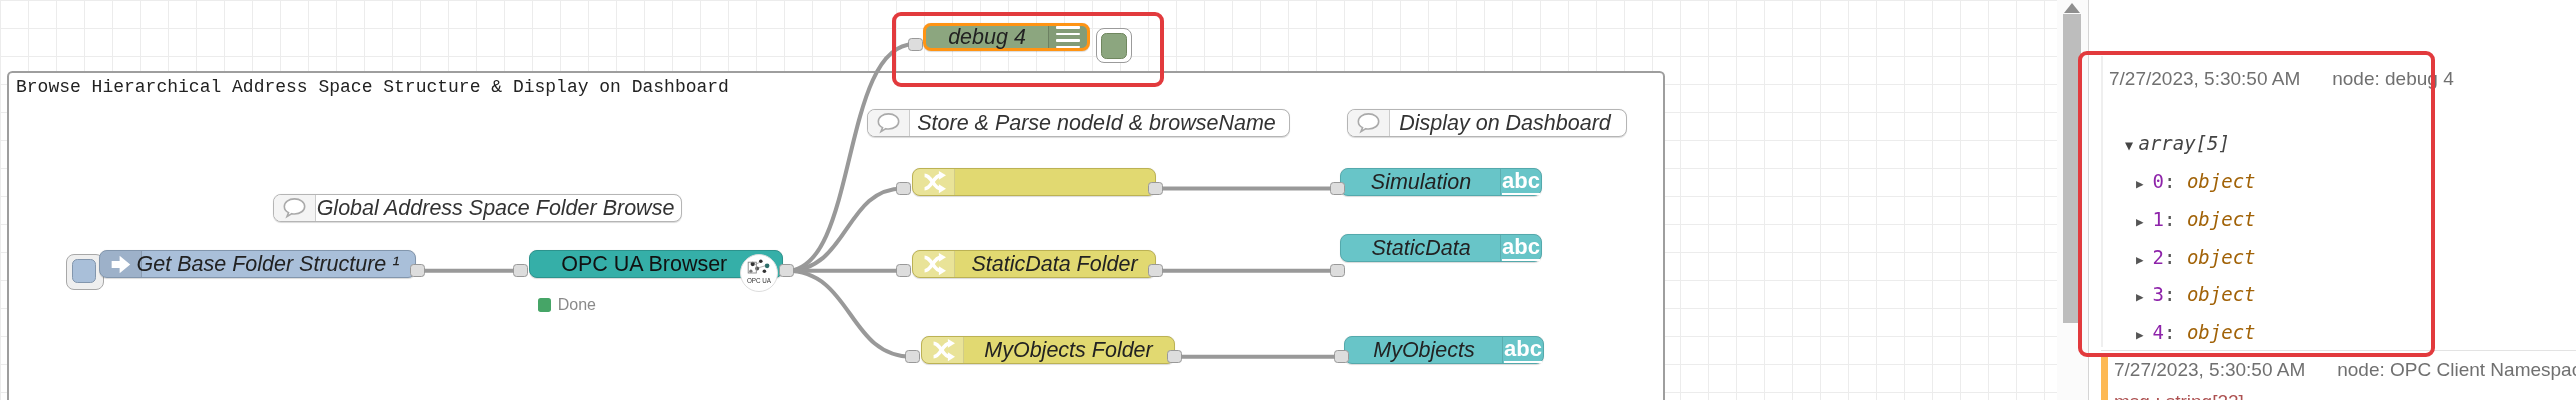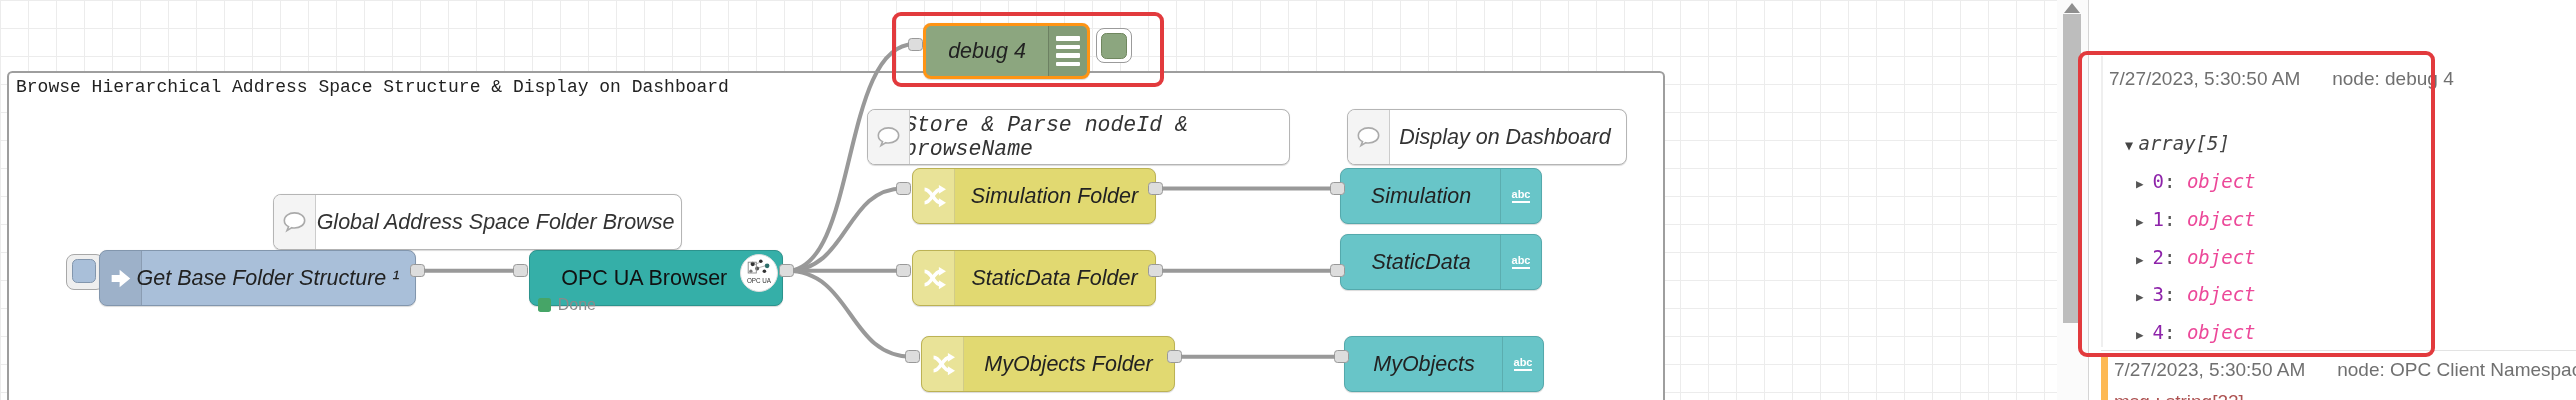--- a/index.html
+++ b/index.html
@@ -8,21 +8,21 @@
   
   .canvas{position:absolute;left:0;top:0;width:2057px;height:401px;
     background-image:linear-gradient(to right,#ececec 0.9px,transparent 0.9px),
                      linear-gradient(to bottom,#ececec 0.9px,transparent 0.9px);
     background-size:28px 28px;}
   .group-box{position:absolute;left:7.2px;top:71px;width:1658px;height:376px;
     background:#fff;border:2.2px solid #9e9e9e;border-radius:5.4px;box-sizing:border-box;}
   .group-title{position:absolute;left:16px;top:77px;font-size:18px;color:#222;font-family:Liberation Mono, monospace;}
   .wires{position:absolute;left:0;top:0;z-index:2;}
   
-  .node{position:absolute;height:56px;border-radius:8px;box-sizing:border-box;
+  .node{position:absolute;height:28px;border-radius:8px;box-sizing:border-box;
     display:flex;align-items:center;justify-content:center;z-index:3;
     font-size:21.5px;font-style:italic;color:#222;box-shadow:0 0.9px 0.9px rgba(0,0,0,.15);}
   .comment{background:#fff;border:1.3px solid #b5b5b5;color:#333;}
   .comment .icon-sec{position:absolute;left:0;top:0;bottom:0;width:41px;background:#f4f4f4;
     border-right:0.9px solid #ccc;border-radius:7.2px 0 0 7.2px;display:flex;align-items:center;justify-content:center;}
   .inject{background:#a9bfd9;border:1.3px solid #8296ad;padding-left:21px;}
   .inject .icon-strip{position:absolute;left:0;top:0;bottom:0;width:41px;background:rgba(0,0,0,.07);
     border-right:0.9px solid rgba(0,0,0,.12);border-radius:7.2px 0 0 7.2px;display:flex;align-items:center;justify-content:center;}
   .inject-btn{position:absolute;left:66px;top:254px;width:38px;height:36px;background:#efefef;
     border:1.8px solid #a8a8a8;border-radius:8px;box-sizing:border-box;z-index:2;cursor:pointer;}
@@ -39,21 +39,21 @@
   .dbg-toggle{position:absolute;left:1096px;top:28px;width:36px;height:35px;background:#fff;
     border:1.8px solid #9b9b9b;border-radius:8px;box-sizing:border-box;z-index:3;cursor:pointer;}
   .dbg-toggle .inner{position:absolute;left:3.6px;top:3.6px;width:24px;height:24px;background:#8ca67f;
     border:1.3px solid #70875f;border-radius:5.4px;}
   .switch{background:#e1d971;border:1.3px solid #bcb254;padding-left:41px;}
   .switch .icon-strip{position:absolute;left:0;top:0;bottom:0;width:41px;background:rgba(255,255,255,.28);
     border-right:0.9px solid rgba(0,0,0,.1);border-radius:7.2px 0 0 7.2px;display:flex;align-items:center;justify-content:center;}
   .uitext{background:#68c5c8;border:1.3px solid #54a9ac;padding-right:40px;}
   .uitext .abc-strip{position:absolute;right:0;top:0;bottom:0;width:40px;border-left:1.3px solid rgba(0,0,0,.12);
     display:flex;align-items:center;justify-content:center;}
-  .abc-label{font-style:normal;font-weight:bold;font-size:11px;color:#fff;border-bottom:2.7px solid #fff;line-height:1.05;}
+  .abc-label{font-style:normal;font-weight:bold;font-size:22px;color:#fff;border-bottom:2.7px solid #fff;line-height:1.05;}
   .port{position:absolute;width:15.2px;height:13.4px;background:#ddd;border:1.3px solid #999;
     border-radius:3.6px;box-sizing:border-box;z-index:4;cursor:crosshair;}
   .status{position:absolute;left:538px;top:296px;display:flex;align-items:center;gap:6.3px;z-index:3;}
   .status .dot{width:13.4px;height:13.4px;background:#46a567;border-radius:2.7px;}
   .status .txt{font-size:16px;color:#8a8a8a;}
   .annotation{position:absolute;border:4.5px solid #e23a3d;border-radius:9px;z-index:9;pointer-events:none;}
   
   .vscroll{position:absolute;left:2057px;top:0;width:30.5px;height:401px;background:#fbfbfb;}
   .vscroll .up-arrow{position:absolute;left:7.2px;top:2.7px;width:0;height:0;
     border-left:8px solid transparent;border-right:8px solid transparent;border-bottom:10px solid #8f8f8f;}
@@ -61,21 +61,21 @@
   
   .sidebar{position:absolute;left:2088px;top:0;width:488px;height:401px;background:#fff;
     border-left:0.9px solid #d5d5d5;overflow:hidden;}
   .dmsg{position:absolute;left:11.6px;right:0;white-space:nowrap;}
   .dmsg-hd{font-size:19px;color:#707070;display:flex;gap:32px;}
   .dmsg-topic{font-size:19px;color:#ad5252;}
   .mono{font-family:"DejaVu Sans Mono",monospace;}
   .tree-root{font-size:19px;color:#444;font-style:italic;}
   .tree-item{font-size:19px;color:#555;}
   .tkey{color:#8e24aa;font-style:normal;}
-  .ttype{font-style:italic;color:#ec4899;}
+  .ttype{font-style:italic;color:#a16207;}
   .tri-open::before{content:"▼";font-style:normal;font-size:13.4px;color:#444;margin-right:5.4px;}
   .tri-closed::before{content:"▶";font-style:normal;font-size:12.5px;color:#555;margin-right:9px;}
   .msg-sep{position:absolute;left:11.6px;right:0;top:350px;height:0.9px;background:#e3e3e3;}
   .orange-border{position:absolute;left:11.6px;top:353px;width:7.2px;height:54px;background:#fdb954;}
   .gray-border{position:absolute;left:11.6px;top:56px;width:2.7px;height:291px;background:#efefef;}
 </style>
 </head>
 <body>
 
 <div class="stage">
@@ -106,21 +106,21 @@
       </span>
       <span style="padding-left:36px;">Global Address Space Folder Browse</span>
     </div>
 
     <div class="node comment" style="left:867px;top:109px;width:423px;">
       <span class="icon-sec">
         <svg width="23" height="21.5" viewBox="0 0 26 24">
             <path d="M13 2 C6.4 2 1.5 5.8 1.5 10.5 C1.5 13.4 3.4 16 6.3 17.5 L4.5 22 L10 18.7 C11 18.9 12 19 13 19 C19.6 19 24.5 15.2 24.5 10.5 C24.5 5.8 19.6 2 13 2 Z" fill="#fff" stroke="#aaa" stroke-width="1.8"></path>
           </svg>
       </span>
-      <span style="padding-left:36px;font-family:Liberation Mono, monospace;">Store &amp; Parse nodeId &amp; browseName</span>
+      <span style="padding-left:36px;">Store &amp; Parse nodeId &amp; browseName</span>
     </div>
 
     <div class="node comment" style="left:1347px;top:109px;width:280px;">
       <span class="icon-sec">
         <svg width="23" height="21.5" viewBox="0 0 26 24">
             <path d="M13 2 C6.4 2 1.5 5.8 1.5 10.5 C1.5 13.4 3.4 16 6.3 17.5 L4.5 22 L10 18.7 C11 18.9 12 19 13 19 C19.6 19 24.5 15.2 24.5 10.5 C24.5 5.8 19.6 2 13 2 Z" fill="#fff" stroke="#aaa" stroke-width="1.8"></path>
           </svg>
       </span>
       <span style="padding-left:36px;">Display on Dashboard</span>
     </div>
@@ -176,21 +176,20 @@
       <span class="icon-strip">
         <svg width="25" height="27" viewBox="0 0 28 30">
             <g stroke="#fff" stroke-width="4" fill="#fff">
               <path d="M4 7 C12 7 14 22 22 22" fill="none"></path>
               <path d="M4 22 C12 22 14 7 22 7" fill="none"></path>
               <path d="M20 2 L28 7 L20 12 Z" stroke="none"></path>
               <path d="M20 17 L28 22 L20 27 Z" stroke="none"></path>
             </g>
           </svg>
       </span>
-      <span>Simulation Folder</span>
     </div>
     <div class="node switch" style="left:921px;top:336px;width:254px;">
       <span class="icon-strip">
         <svg width="25" height="27" viewBox="0 0 28 30">
             <g stroke="#fff" stroke-width="4" fill="#fff">
               <path d="M4 7 C12 7 14 22 22 22" fill="none"></path>
               <path d="M4 22 C12 22 14 7 22 7" fill="none"></path>
               <path d="M20 2 L28 7 L20 12 Z" stroke="none"></path>
               <path d="M20 17 L28 22 L20 27 Z" stroke="none"></path>
             </g>

